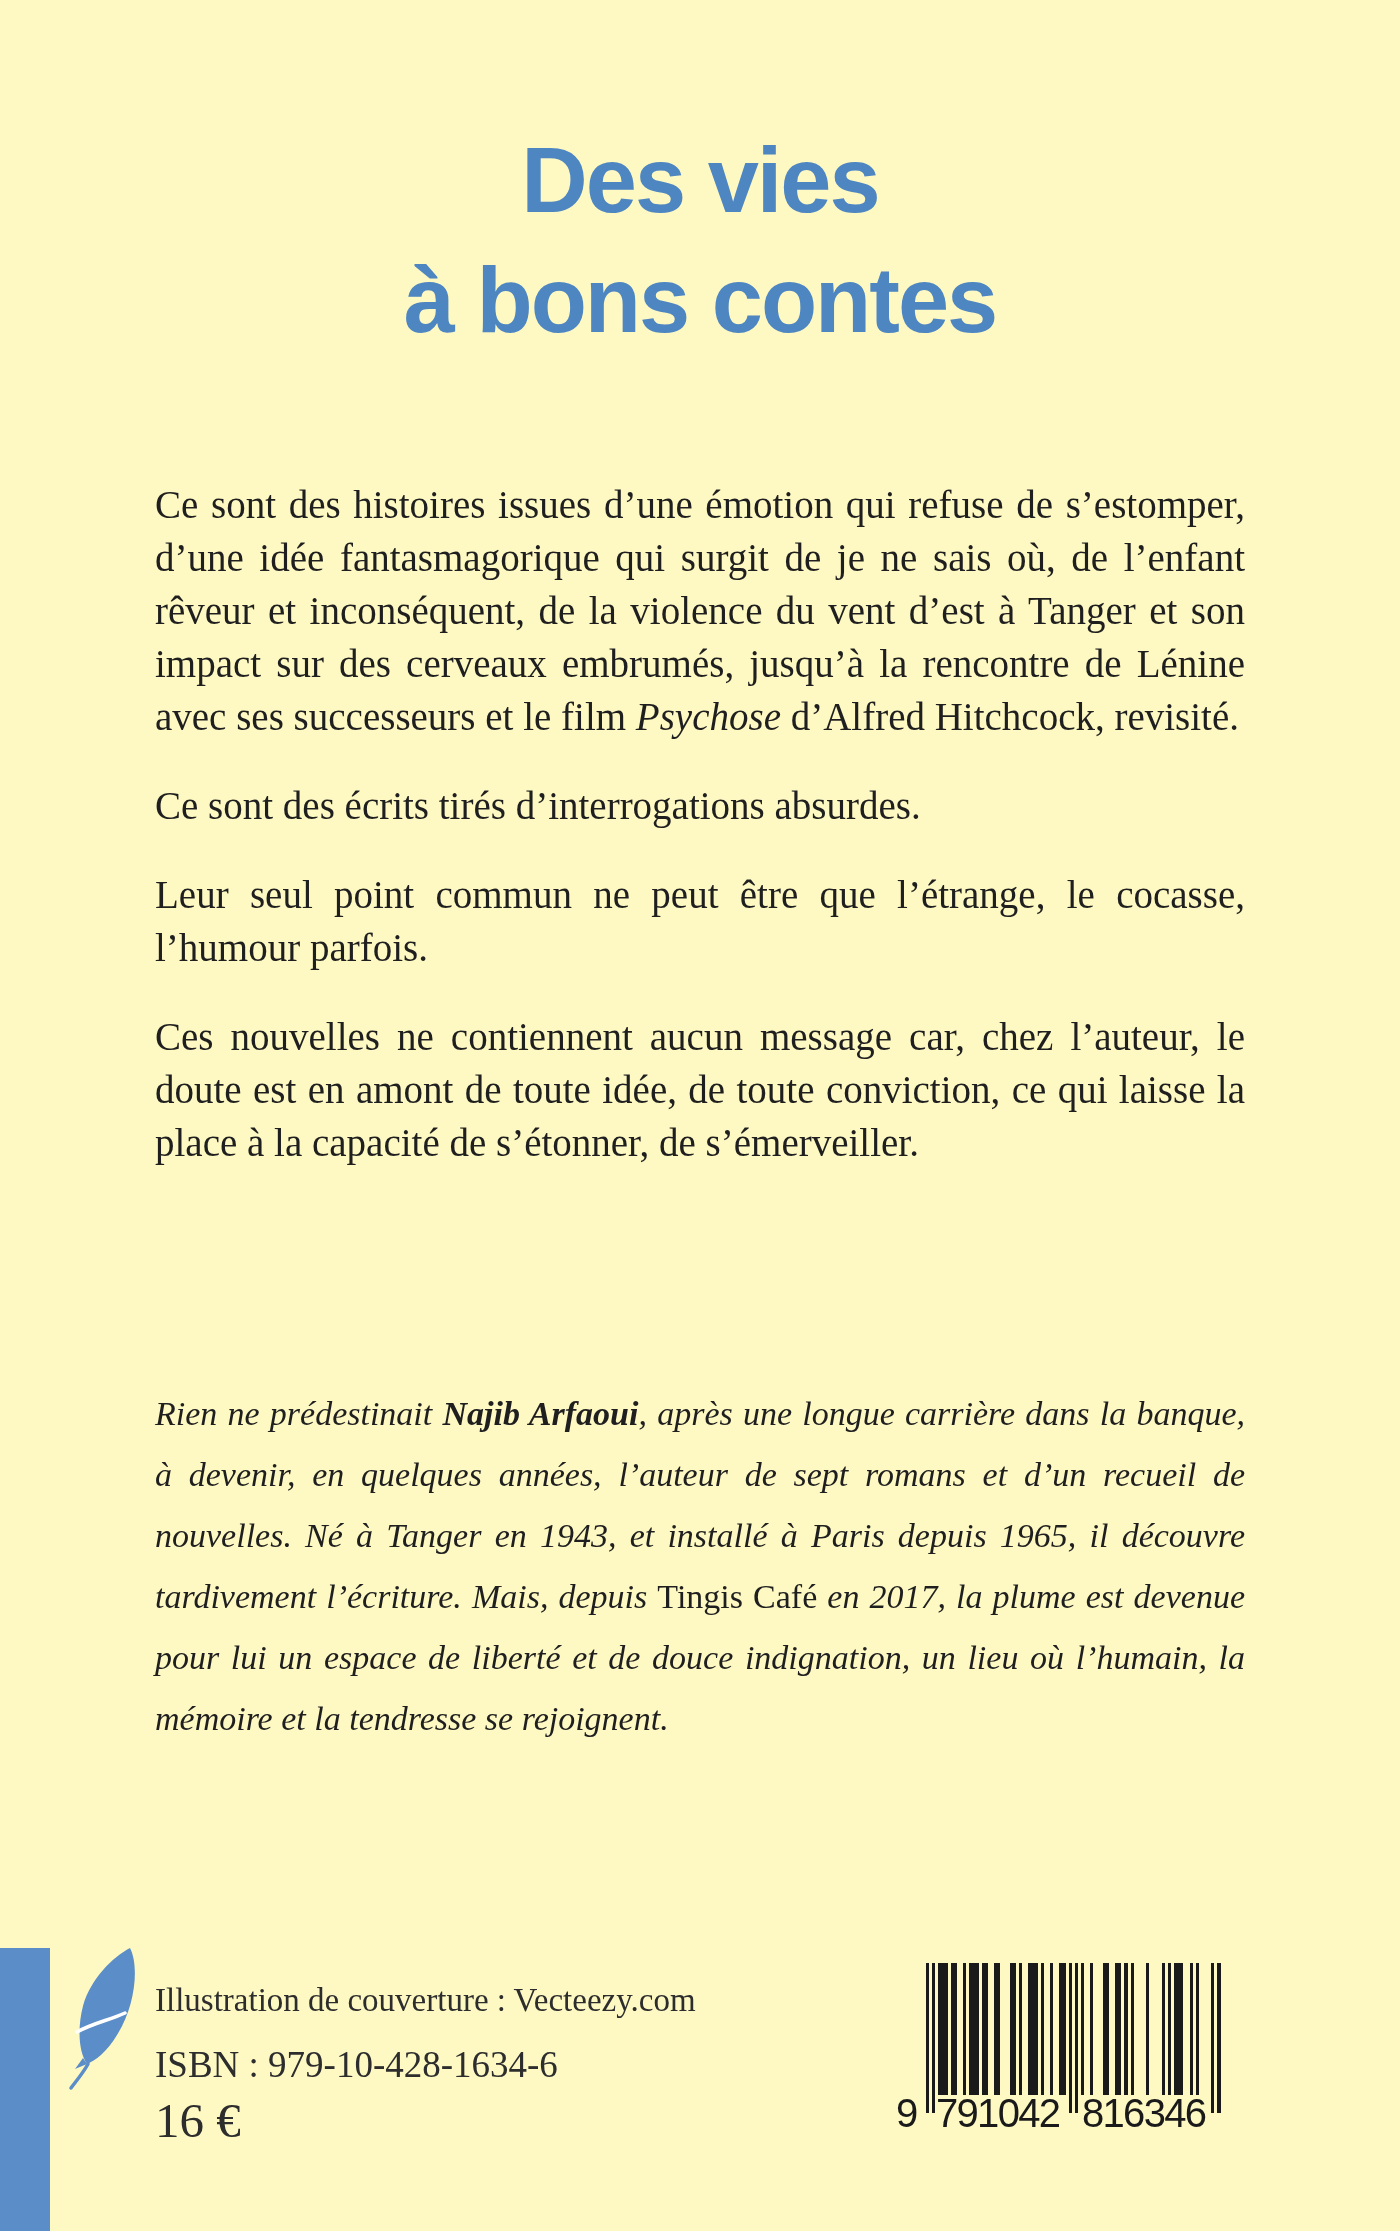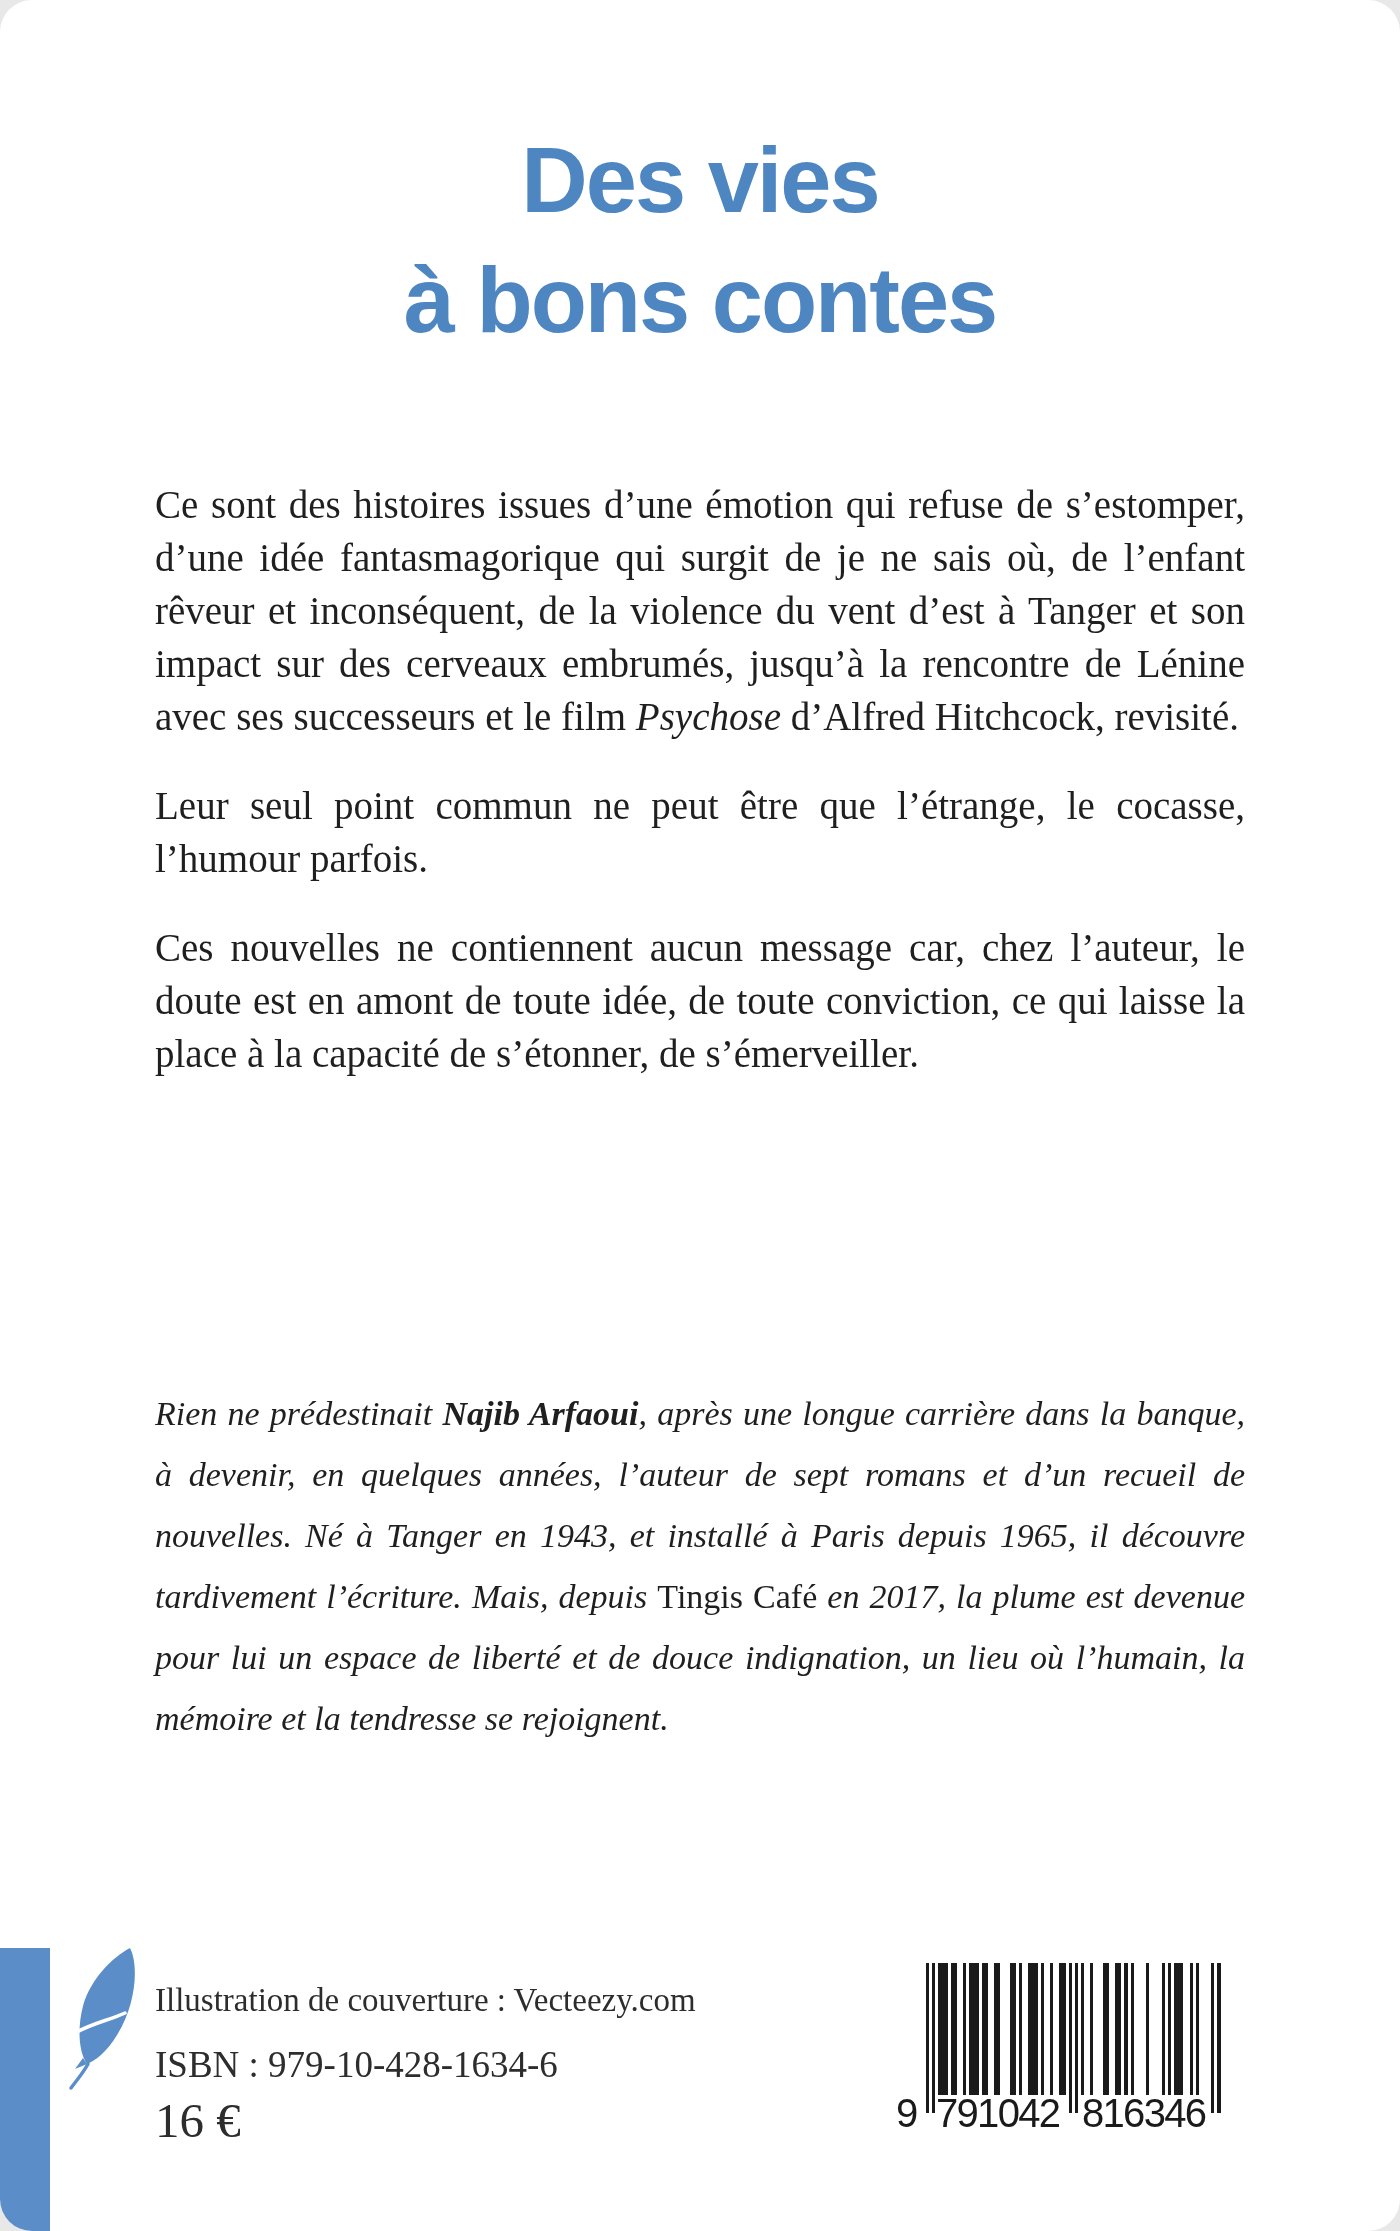--- a/index.html
+++ b/index.html
@@ -1,23 +1,22 @@
 <!DOCTYPE html>
 <html><head>
 <meta charset="utf-8">
 <style>
   html,body{margin:0;padding:0;background:#e8e8e8;}
   .page{
     position:relative;
     width:1400px;height:2231px;
     margin:0 auto;
-    background:#ffffff;
+    background:#fef9c3;
     overflow:hidden;
     font-family:"Liberation Serif", serif;
-    border-radius:32px;
   }
   
   .title-block{
     position:absolute;
     top:120px;left:0;width:100%;
     text-align:center;
     font-family:"Liberation Sans", sans-serif;
     font-weight:700;
     font-size:92px;
     line-height:120px;
@@ -83,20 +82,21 @@
 
 <div class="page">
 
   <div class="title-block">
     <div>Des vies</div>
     <div>à bons contes</div>
   </div>
 
   <div class="synopsis">
     <p><span>Ce sont des histoires issues d’une émotion qui refuse de s’estomper, d’une idée fantasmagorique qui surgit de je ne sais où, de l’enfant rêveur et inconséquent, de la violence du vent d’est à Tanger et son impact sur des cerveaux embrumés, jusqu’à la rencontre de Lénine avec ses successeurs et le film </span><span class="t-italic">Psychose</span><span> d’Alfred Hitchcock, revisité.</span></p>
+    <p>Ce sont des écrits tirés d’interrogations absurdes.</p>
     <p>Leur seul point commun ne peut être que l’étrange, le cocasse, l’humour parfois.</p>
     <p>Ces nouvelles ne contiennent aucun message car, chez l’auteur, le doute est en amont de toute idée, de toute conviction, ce qui laisse la place à la capacité de s’étonner, de s’émerveiller.</p>
   </div>
 
   <div class="bio">
     <span>Rien ne prédestinait </span><span class="author">Najib Arfaoui</span><span>, après une longue carrière dans la banque, à devenir, en quelques années, l’auteur de sept romans et d’un recueil de nouvelles. Né à Tanger en 1943, et installé à Paris depuis 1965, il découvre tardivement l’écriture. Mais, depuis </span><span class="book-roman">Tingis Café</span><span> en 2017, la plume est devenue pour lui un espace de liberté et de douce indignation, un lieu où l’humain, la mémoire et la tendresse se rejoignent.</span>
   </div>
 
   <div class="publisher-bar"></div>
 

